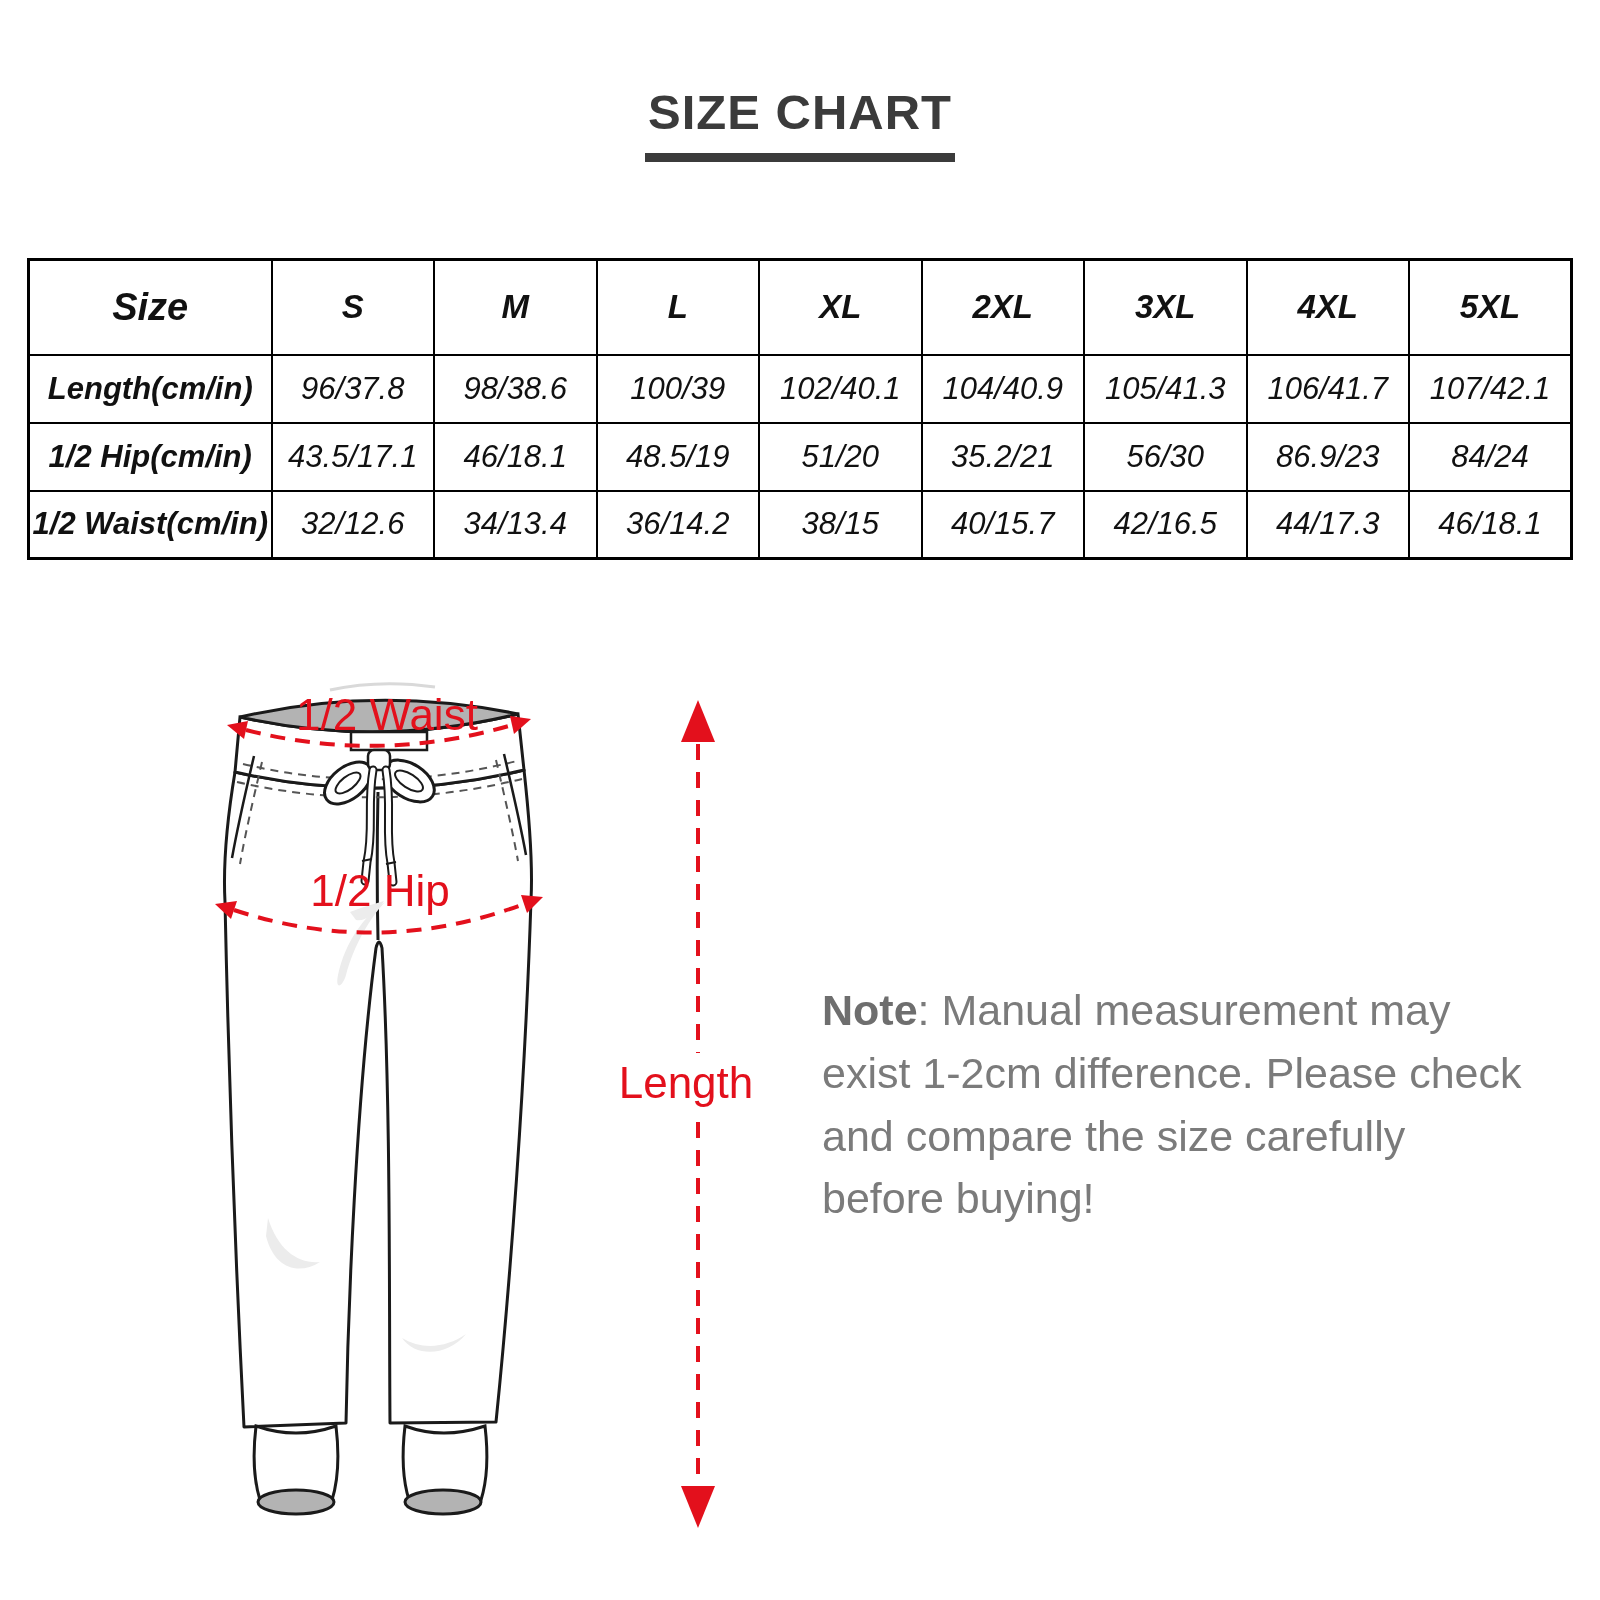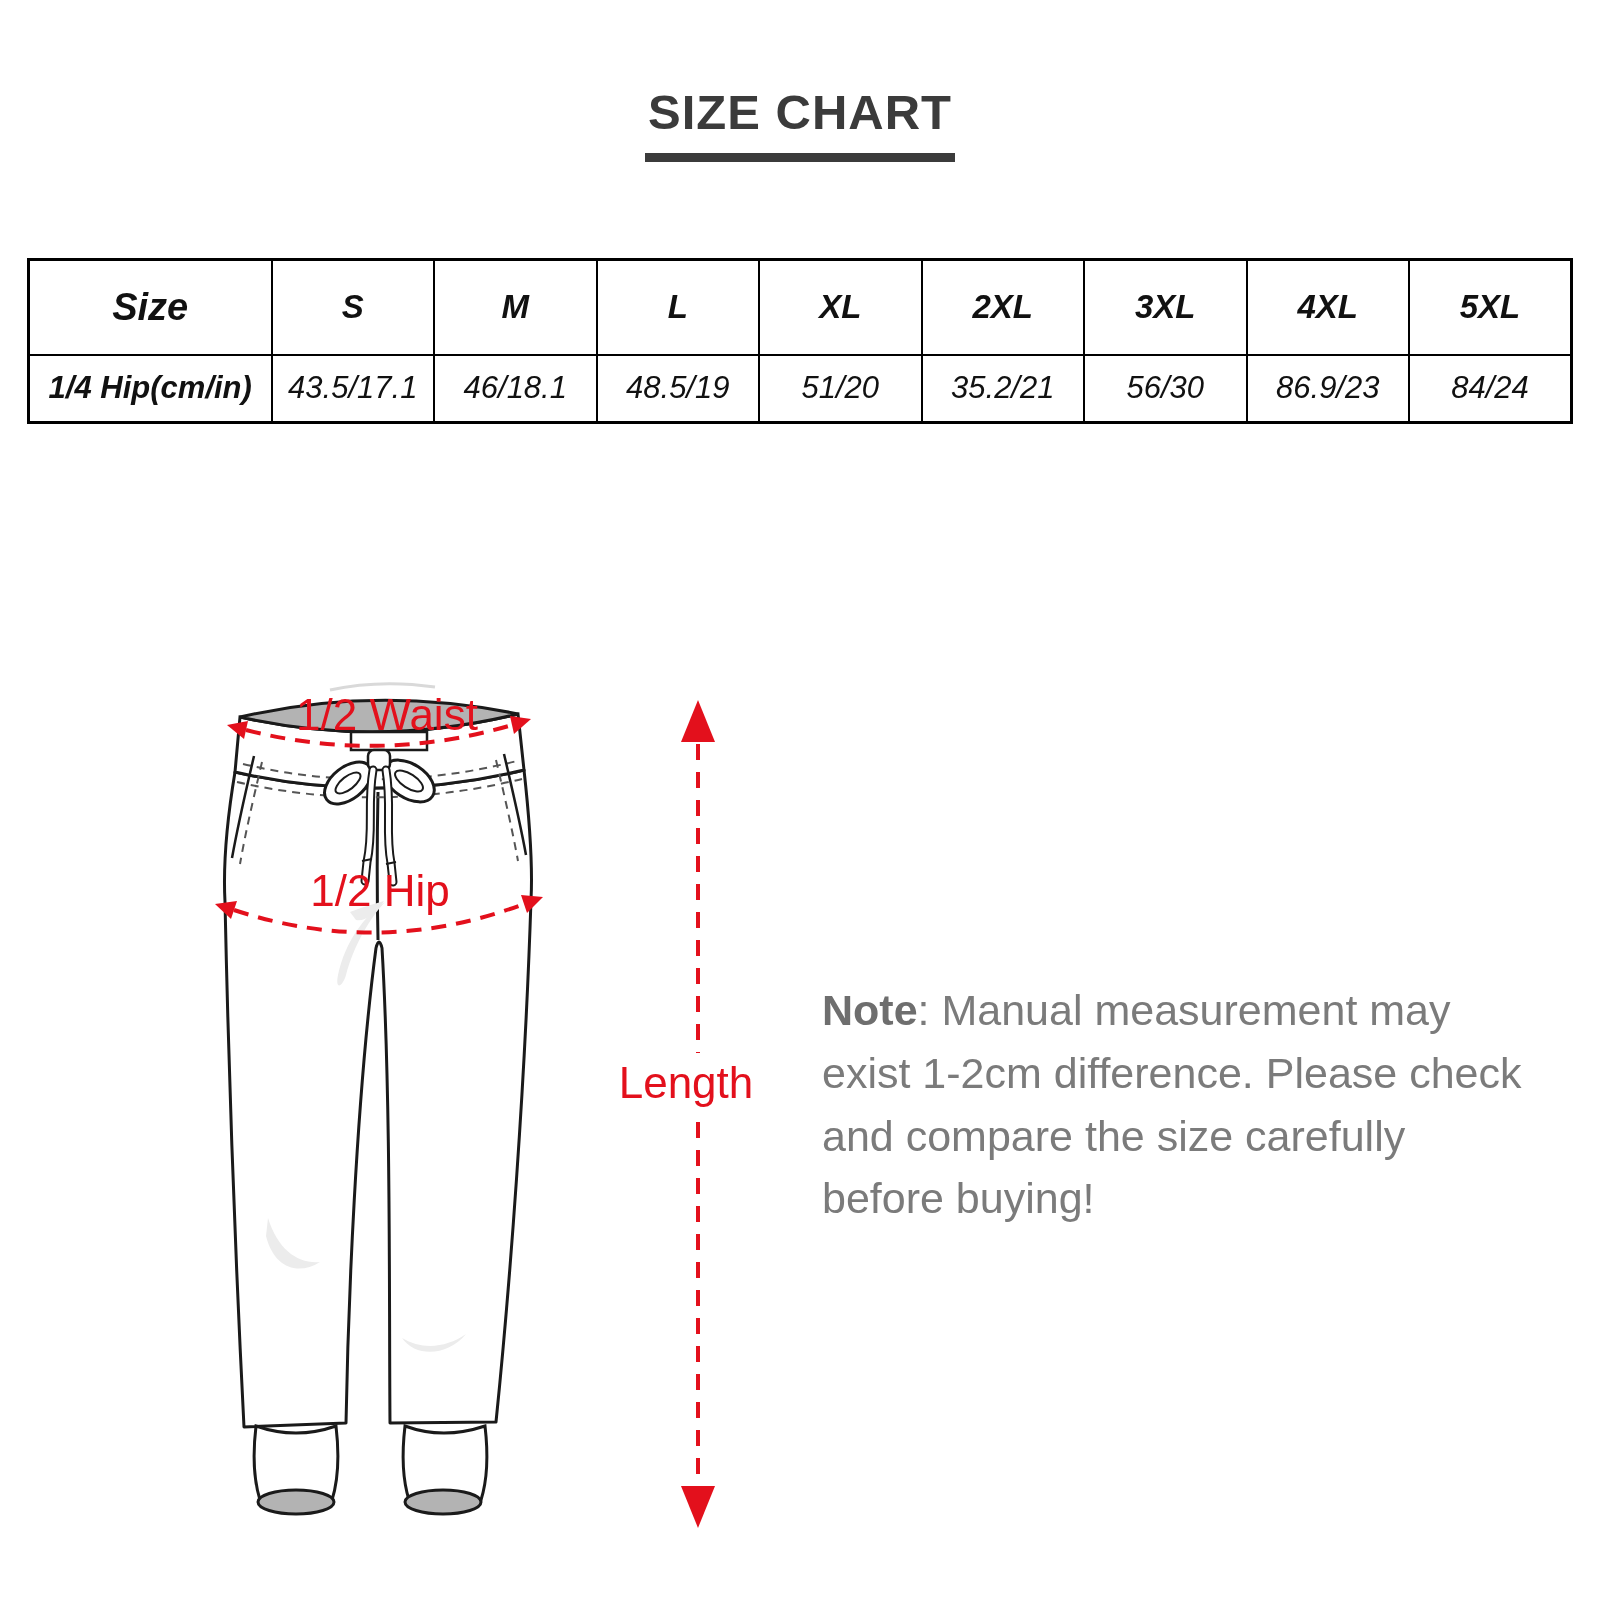--- a/index.html
+++ b/index.html
@@ -66,29 +66,51 @@
       <th class="colhead">S</th>
       <th class="colhead">M</th>
       <th class="colhead">L</th>
       <th class="colhead">XL</th>
       <th class="colhead">2XL</th>
       <th class="colhead">3XL</th>
       <th class="colhead">4XL</th>
       <th class="colhead">5XL</th>
     </tr>
     <tr class="datarow">
-      <th class="rowlabel">1/4 Hip(cm/in)</th>
+      <th class="rowlabel">Length(cm/in)</th>
+      <td class="val">96/37.8</td>
+      <td class="val">98/38.6</td>
+      <td class="val">100/39</td>
+      <td class="val">102/40.1</td>
+      <td class="val">104/40.9</td>
+      <td class="val">105/41.3</td>
+      <td class="val">106/41.7</td>
+      <td class="val">107/42.1</td>
+    </tr>
+    <tr class="datarow">
+      <th class="rowlabel">1/2 Hip(cm/in)</th>
       <td class="val">43.5/17.1</td>
       <td class="val">46/18.1</td>
       <td class="val">48.5/19</td>
       <td class="val">51/20</td>
       <td class="val">35.2/21</td>
       <td class="val">56/30</td>
       <td class="val">86.9/23</td>
       <td class="val">84/24</td>
+    </tr>
+    <tr class="datarow">
+      <th class="rowlabel">1/2 Waist(cm/in)</th>
+      <td class="val">32/12.6</td>
+      <td class="val">34/13.4</td>
+      <td class="val">36/14.2</td>
+      <td class="val">38/15</td>
+      <td class="val">40/15.7</td>
+      <td class="val">42/16.5</td>
+      <td class="val">44/17.3</td>
+      <td class="val">46/18.1</td>
     </tr>
   </tbody>
 </table>
 
 <svg class="figure" viewBox="0 0 600 900">
 
   <path d="M150,20 Q200,9 255,17" fill="none" stroke="#d9d9d9" stroke-width="3"></path>
 
   <path d="M55,102 C47,150 43,195 45,232 C49,420 57,620 64,757 L166,753
            C168,640 176,430 196,278 Q199,266 202,278 C211,430 209,640 210,753

